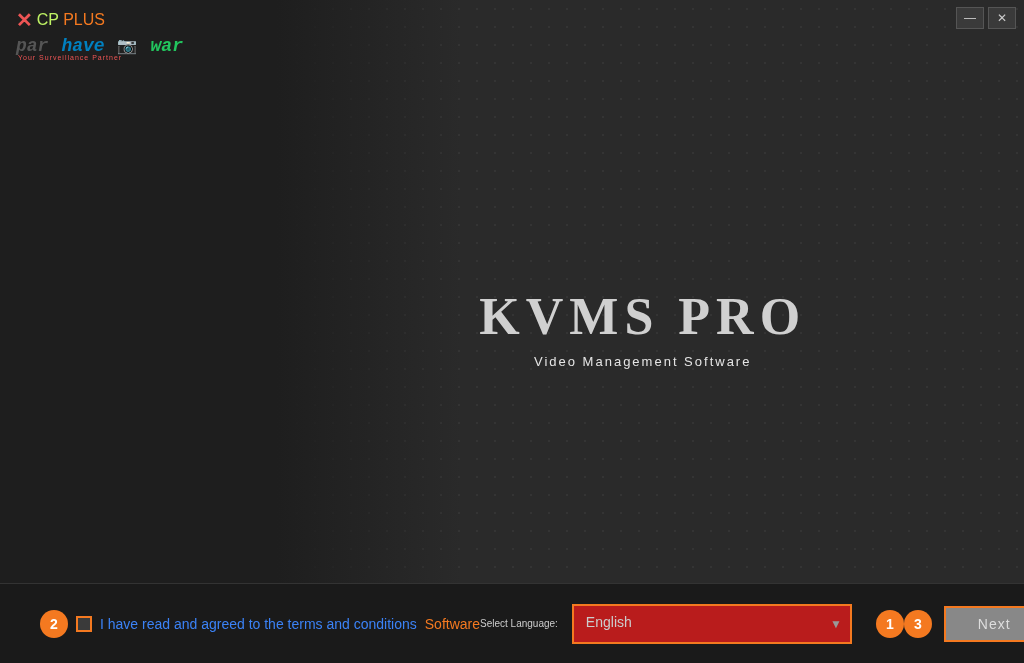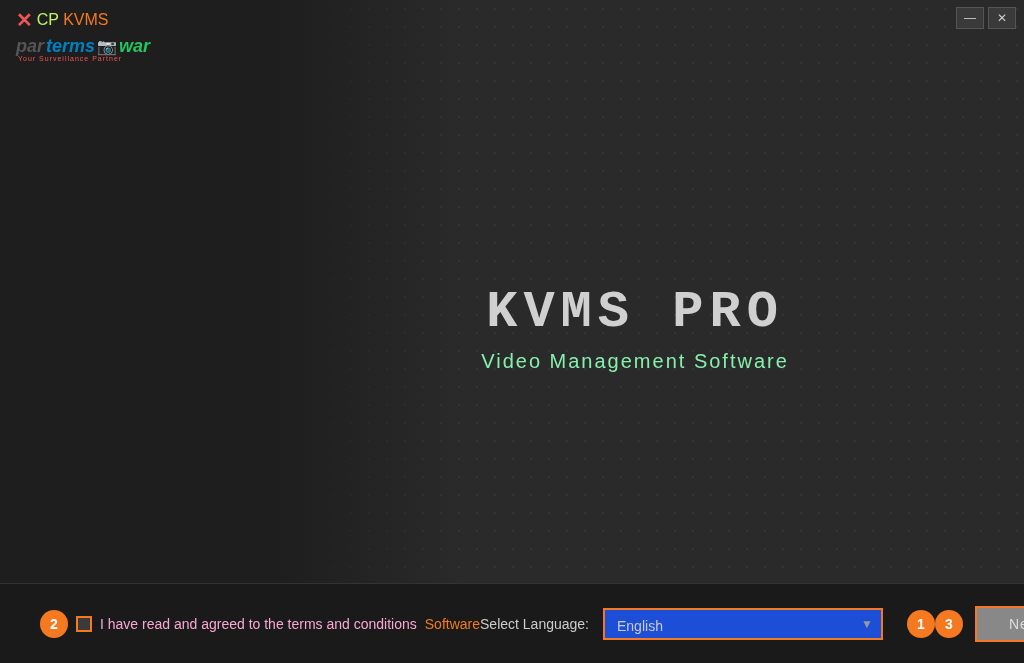--- a/index.html
+++ b/index.html
@@ -101,21 +101,22 @@
 
     
     .parmeshwar-logo {
       display: flex;
       flex-direction: column;
     }
 
     .parmeshwar-main {
       display: flex;
       align-items: center;
-      gap: 2px;
+      gap: 13px;
+      font-family: Liberation Mono, monospace;
     }
 
     .parm-text {
       font-size: 18px;
       font-weight: bold;
       font-style: italic;
     }
 
     .parm-par { color: #555; }
     .parm-mesh { color: #0080c0; }
@@ -143,27 +144,27 @@
       text-align: center;
       z-index: 5;
     }
 
     .app-title {
       font-size: 52px;
       font-weight: bold;
       color: #d0d0d0;
       letter-spacing: 6px;
       text-transform: uppercase;
-      font-family: Liberation Mono, monospace;
+      font-family: Liberation Serif, serif;
       margin-bottom: 8px;
     }
 
     .app-subtitle {
-      font-size: 20px;
-      color: #86efac;
+      font-size: 13px;
+      color: #e5e5e5;
       letter-spacing: 2px;
     }
 
     
     .bottom-bar {
       position: absolute;
       bottom: 0;
       left: 0;
       right: 0;
       height: 80px;
@@ -177,37 +178,37 @@
 
     .language-section {
       display: flex;
       align-items: center;
       gap: 14px;
       flex: 1;
     }
 
     .select-language-label {
       color: #ccc;
-      font-size: 14px;
+      font-size: 10px;
       white-space: nowrap;
     }
 
     .language-select-wrapper {
       position: relative;
       display: flex;
       align-items: center;
     }
 
     .language-select {
       appearance: none;
-      background: #1d4ed8;
+      background: #b91c1c;
       border: 2px solid #f47920;
       color: #ccc;
       font-size: 14px;
-      padding: 8px 36px 4px 12px;
+      padding: 8px 36px 12px 12px;
       width: 280px;
       cursor: pointer;
       outline: none;
     }
 
     .select-arrow {
       position: absolute;
       right: 10px;
       color: #999;
       pointer-events: none;
@@ -255,21 +256,21 @@
       width: 16px;
       height: 16px;
       border: 2px solid #f47920;
       background: #3a3a3a;
       cursor: pointer;
       appearance: none;
       flex-shrink: 0;
     }
 
     .terms-text {
-      color: #f9a8d4;
+      color: #3b82f6;
       font-size: 14px;
       white-space: nowrap;
     }
 
     .agreement-link {
       color: #f47920;
       font-size: 14px;
       cursor: pointer;
       white-space: nowrap;
     }
@@ -316,27 +317,27 @@
     <div class="titlebar-buttons">
       <div class="titlebar-btn">—</div>
       <div class="titlebar-btn close">✕</div>
     </div>
   </div>
 
   <div class="logo-area">
     <div class="cp-plus-logo">
       <span class="cp-cross">✕</span>
       <span>
-        <span class="cp-cp">CP </span><span class="cp-plus-word">KVMS</span>
+        <span class="cp-cp">CP </span><span class="cp-plus-word">PLUS</span>
       </span>
     </div>
     <div class="parmeshwar-logo">
       <div class="parmeshwar-main">
         <span class="parm-text parm-par">par</span>
-          <span class="parm-text parm-mesh">terms</span>
+          <span class="parm-text parm-mesh">have</span>
           <span class="camera-icon-inline">📷</span>
           <span class="parm-text parm-war">war</span>
       </div>
       <div class="parmeshwar-sub">Your Surveillance Partner</div>
     </div>
   </div>
 
   <div class="main-content">
     <div class="app-title">KVMS  PRO</div>
     <div class="app-subtitle">Video Management Software</div>

